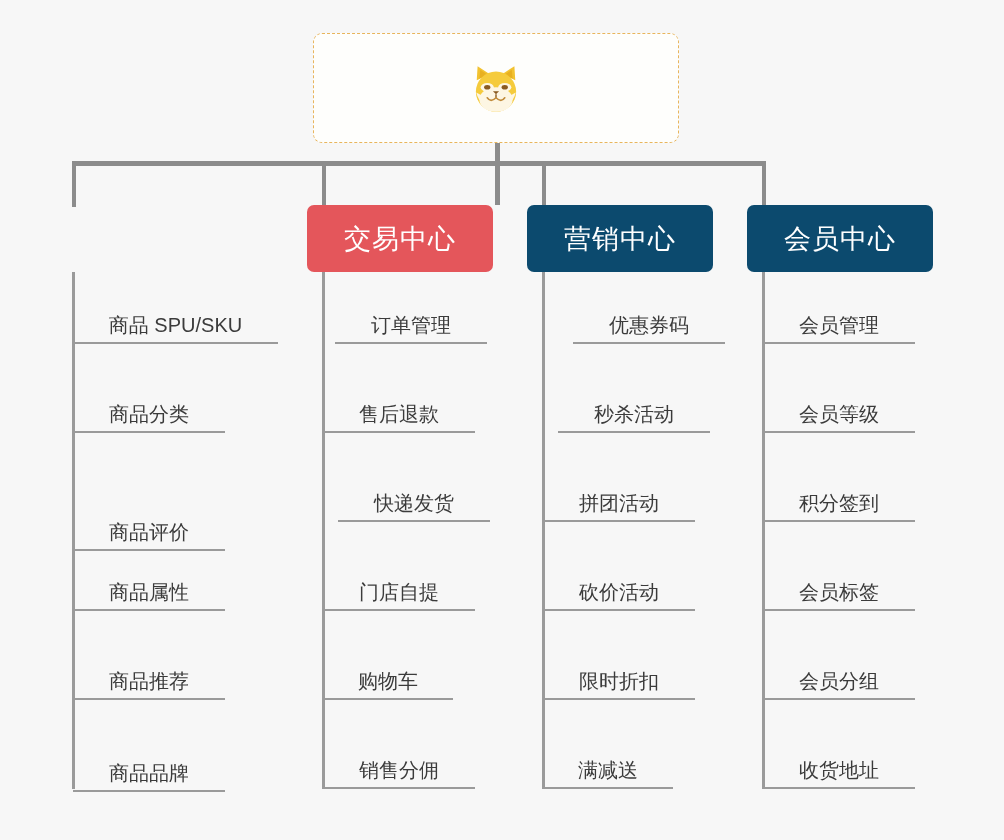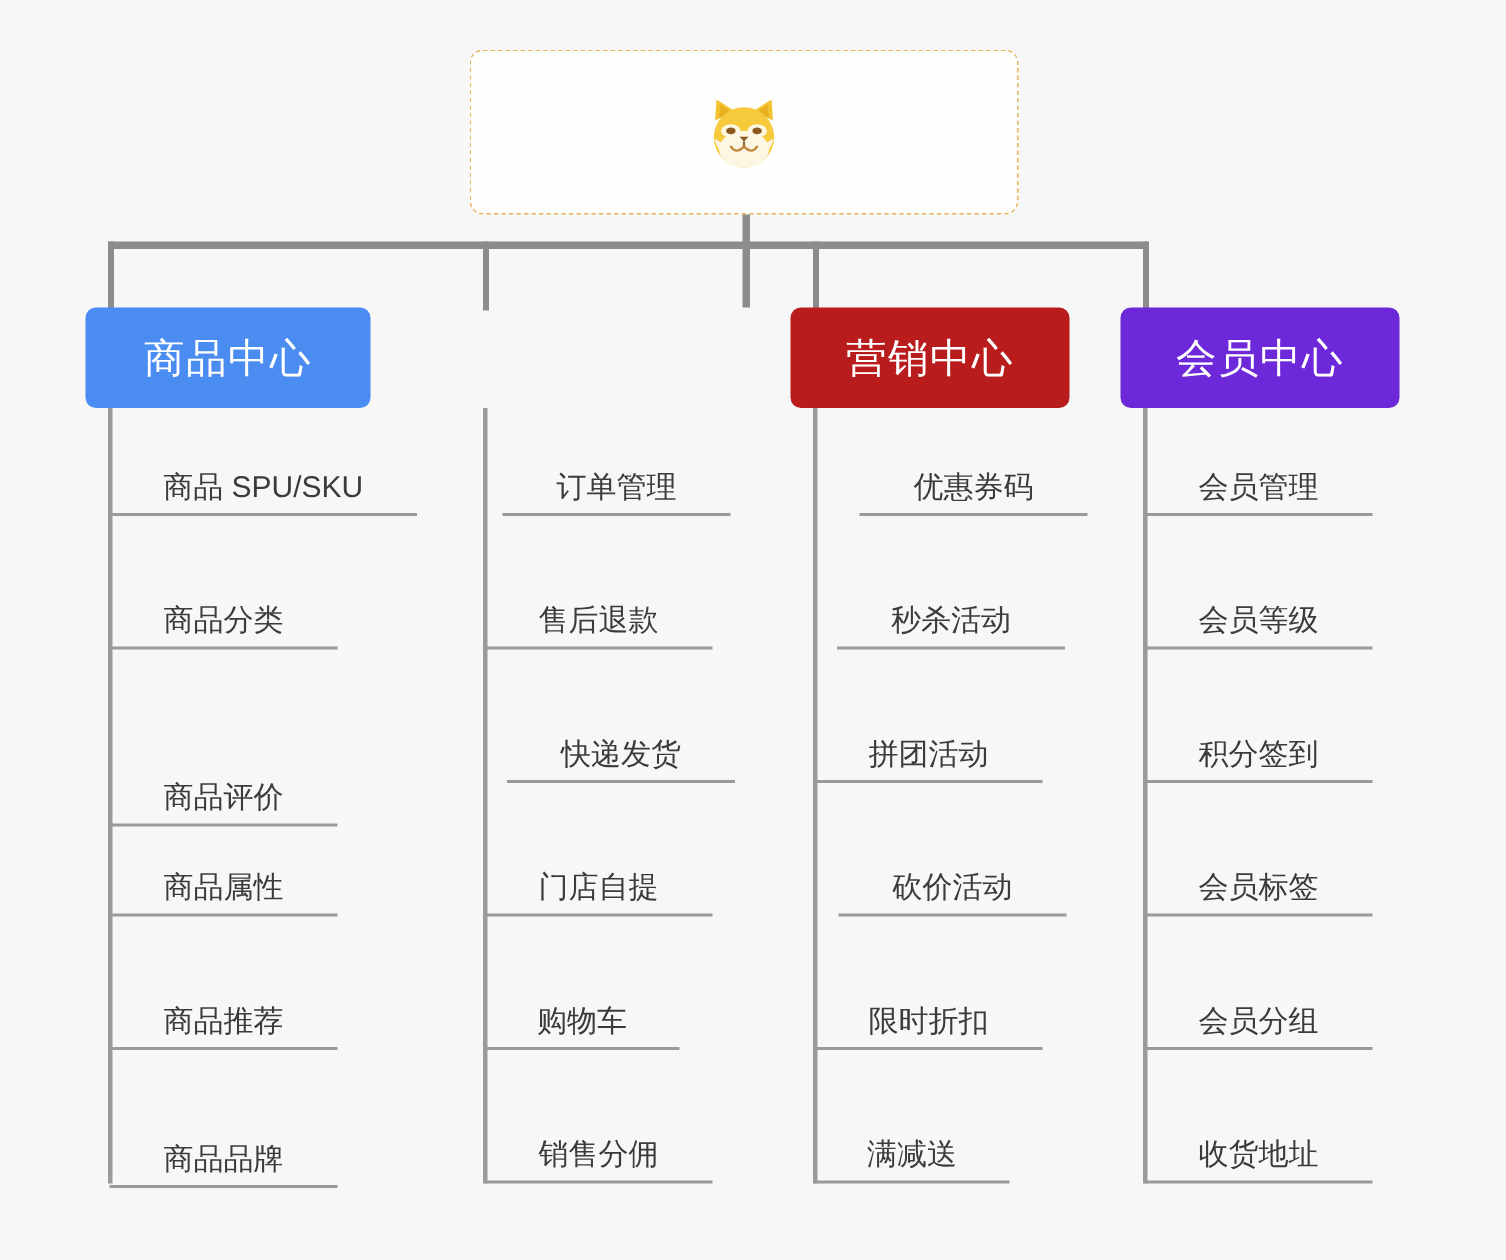--- a/index.html
+++ b/index.html
@@ -139,23 +139,20 @@
   </div>
 
   <div class="line v-line" style="left:495px; top:143px; width:5px; height:62px;"></div>
   <div class="line h-line" style="left:73px; top:161px; width:692px; height:5px;"></div>
 
   <div class="line v-line" style="left:72px; top:161px; width:4px; height:46px;"></div>
   <div class="line v-line" style="left:322px; top:161px; width:4px; height:46px;"></div>
   <div class="line v-line" style="left:542px; top:161px; width:4px; height:46px;"></div>
   <div class="line v-line" style="left:762px; top:161px; width:4px; height:46px;"></div>
 
-  <div class="column" style="left:57px; width:190px;">
-    <div class="cat-header" style="background: rgb(74, 140, 240);">商品中心</div>
-  </div>
   <div class="trunk" style="left: 72px; top: 272px; height: 517px;"></div>
   <div class="leaf-list" id="leaf-list-1">
       <div class="leaf-item" style="left: 73px; top: 300px; width: 205px;">
         <span class="leaf-label">商品 SPU/SKU</span>
       </div>
       <div class="leaf-item" style="left: 73px; top: 389px; width: 152px;">
         <span class="leaf-label">商品分类</span>
       </div>
       <div class="leaf-item" style="left: 73px; top: 507px; width: 152px;">
         <span class="leaf-label">商品评价</span>
@@ -164,20 +161,23 @@
         <span class="leaf-label">商品属性</span>
       </div>
       <div class="leaf-item" style="left: 73px; top: 656px; width: 152px;">
         <span class="leaf-label">商品推荐</span>
       </div>
       <div class="leaf-item" style="left: 73px; top: 748px; width: 152px;">
         <span class="leaf-label">商品品牌</span>
       </div>
     </div>
 
+  <div class="column" style="left:307px; width:186px;">
+    <div class="cat-header" style="background: rgb(228, 86, 91);">交易中心</div>
+  </div>
   <div class="trunk" style="left: 322px; top: 272px; height: 517px;"></div>
   <div class="leaf-list" id="leaf-list-2">
       <div class="leaf-item" style="left: 323px; top: 300px; width: 152px; margin-left: 12px;">
         <span class="leaf-label">订单管理</span>
       </div>
       <div class="leaf-item" style="left: 323px; top: 389px; width: 152px;">
         <span class="leaf-label">售后退款</span>
       </div>
       <div class="leaf-item" style="left: 338px; top: 478px; width: 152px;">
         <span class="leaf-label">快递发货</span>
@@ -187,46 +187,46 @@
       </div>
       <div class="leaf-item" style="left: 323px; top: 656px; width: 130px;">
         <span class="leaf-label">购物车</span>
       </div>
       <div class="leaf-item" style="left: 323px; top: 745px; width: 152px;">
         <span class="leaf-label">销售分佣</span>
       </div>
     </div>
 
   <div class="column" style="left:527px; width:186px;">
-    <div class="cat-header" style="background: #b91c1c;">营销中心</div>
+    <div class="cat-header" style="background: #0c4a6e;">营销中心</div>
   </div>
   <div class="trunk" style="left: 542px; top: 272px; height: 517px;"></div>
   <div class="leaf-list" id="leaf-list-3">
       <div class="leaf-item" style="left: 543px; top: 300px; width: 152px; margin-left: 30px;">
         <span class="leaf-label">优惠券码</span>
       </div>
       <div class="leaf-item" style="left: 558px; top: 389px; width: 152px;">
         <span class="leaf-label">秒杀活动</span>
       </div>
       <div class="leaf-item" style="left: 543px; top: 478px; width: 152px;">
         <span class="leaf-label">拼团活动</span>
       </div>
-      <div class="leaf-item" style="left: 543px; top: 567px; width: 152px; margin-left: 16px;">
+      <div class="leaf-item" style="left: 543px; top: 567px; width: 152px;">
         <span class="leaf-label">砍价活动</span>
       </div>
       <div class="leaf-item" style="left: 543px; top: 656px; width: 152px;">
         <span class="leaf-label">限时折扣</span>
       </div>
       <div class="leaf-item" style="left: 543px; top: 745px; width: 130px;">
         <span class="leaf-label">满减送</span>
       </div>
     </div>
 
   <div class="column" style="left:747px; width:186px;">
-    <div class="cat-header" style="background: #6d28d9;">会员中心</div>
+    <div class="cat-header" style="background: #0c4a6e;">会员中心</div>
   </div>
   <div class="trunk" style="left: 762px; top: 272px; height: 517px;"></div>
   <div class="leaf-list" id="leaf-list-4">
       <div class="leaf-item" style="left: 763px; top: 300px; width: 152px;">
         <span class="leaf-label">会员管理</span>
       </div>
       <div class="leaf-item" style="left: 763px; top: 389px; width: 152px;">
         <span class="leaf-label">会员等级</span>
       </div>
       <div class="leaf-item" style="left: 763px; top: 478px; width: 152px;">

